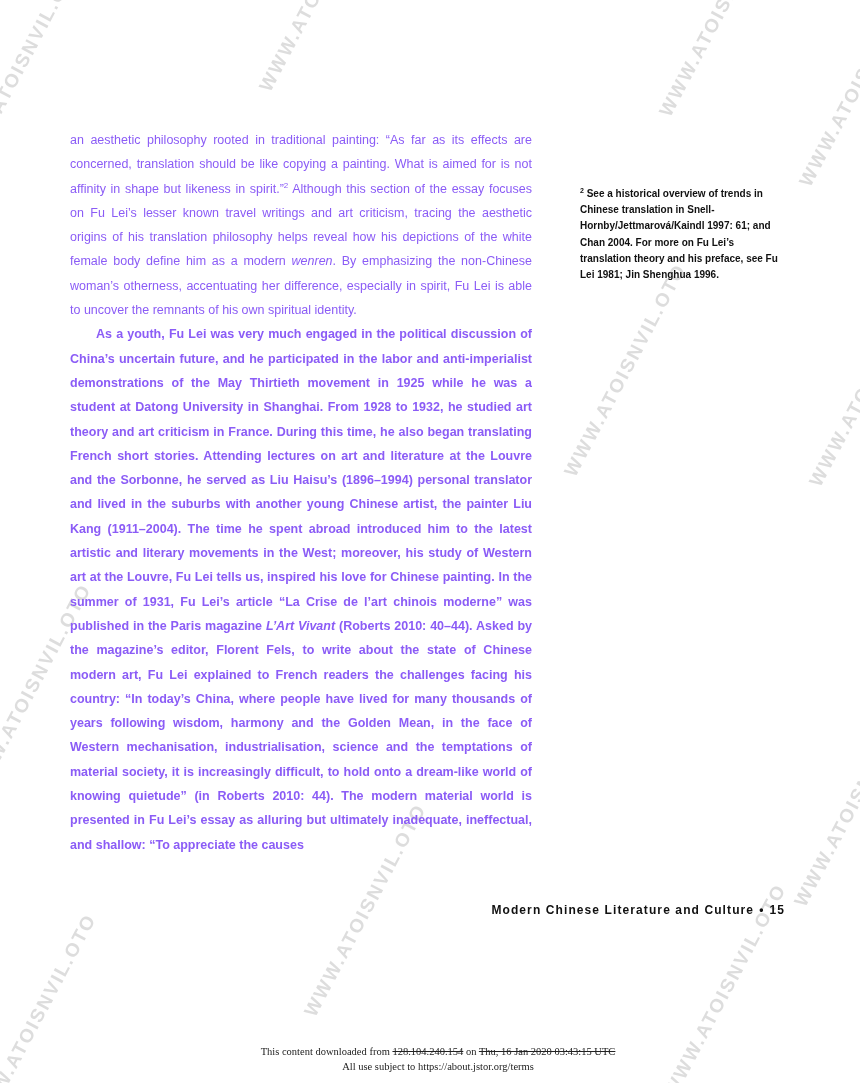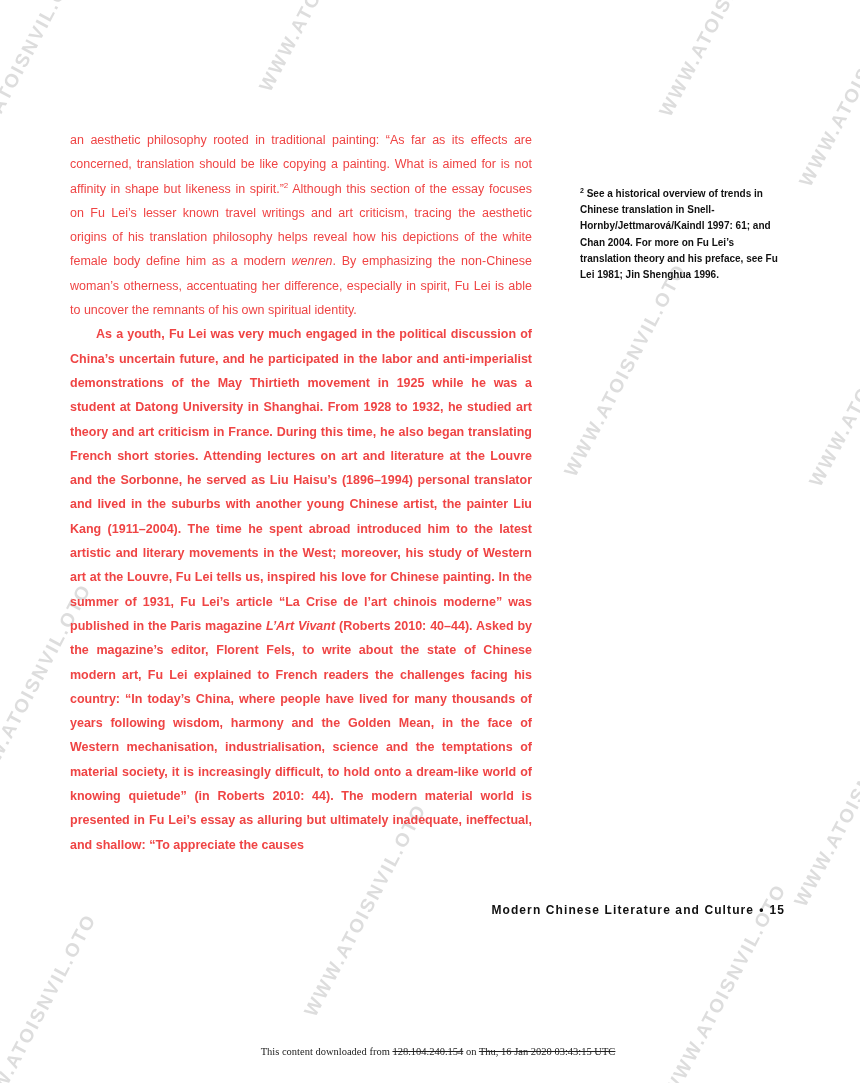--- a/index.html
+++ b/index.html
@@ -28,21 +28,21 @@
 
   
   .body-column {
     position: absolute; left: 70px; top: 128px; width: 462px; z-index: 2;
   }
   .para {
     margin: 0;
     font-size: 12.5px;
     line-height: 24.3px;
     text-align: justify;
-    color: #ef4444;
+    color: #8b5cf6;
   }
   .para.indent { text-indent: 26px; font-weight: bold; }
   .i { font-style: italic; }
   sup.fnref { font-size: 8px; vertical-align: super; line-height: 0; }
 
   
   .sidenote {
     position: absolute; left: 580px; top: 186px; width: 200px; z-index: 2;
     font-size: 10px; line-height: 16.2px; font-weight: 700; color: #111;
     text-align: left;
@@ -94,15 +94,18 @@
   <aside class="sidenote" id="sidenote"><sup class="fnref">2</sup><span> See a historical overview of trends in Chinese translation in Snell-Hornby/Jettmarová/Kaindl 1997: 61; and Chan 2004. For more on Fu Lei’s translation theory and his preface, see Fu Lei 1981; Jin Shenghua 1996.</span></aside>
 
   <div class="running-footer">
     <span>Modern Chinese Literature and Culture</span><span class="sep">•</span><span>15</span>
   </div>
 
   <div class="jstor-footer">
     <div>
       <span>This content downloaded from </span><span class="struck">128.104.240.154</span><span> on </span><span class="struck">Thu, 16 Jan 2020 03:43:15 UTC</span>
     </div>
+    <div>
+      <span>All use subject to </span><a class="terms-link" href="#">https://about.jstor.org/terms</a>
+    </div>
   </div>
 
 </div>
 
 </body></html>

